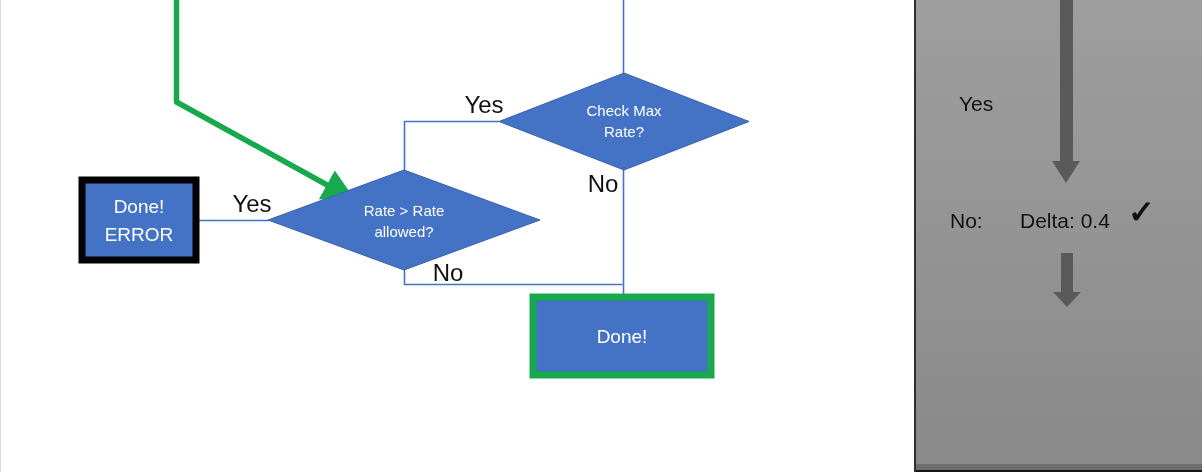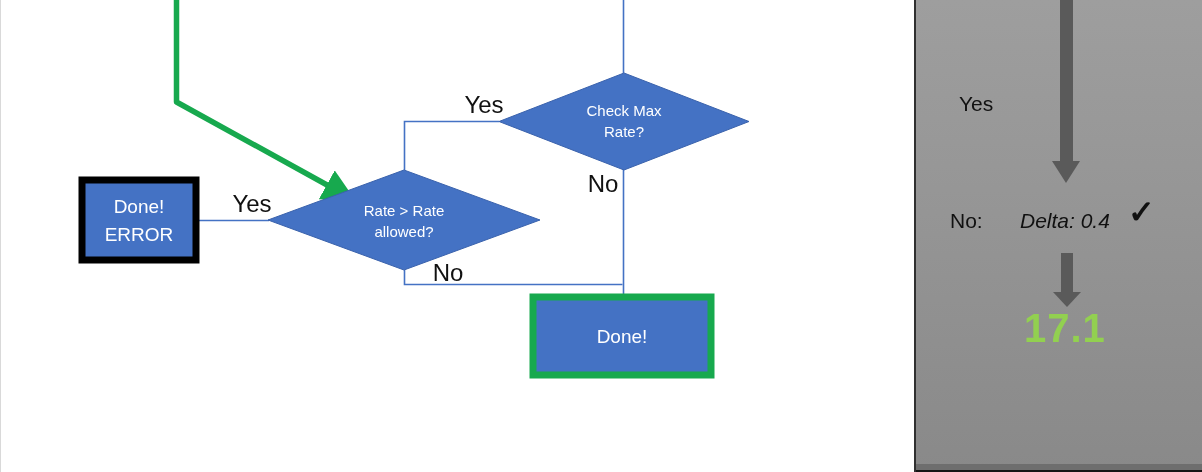--- a/index.html
+++ b/index.html
@@ -79,24 +79,23 @@
   </svg>
 
   <div class="panel">
 
     <div class="arrow-shaft" style="left:144px;top:0;width:13px;height:161px;"></div>
     <div class="arrow-head" style="left:136px;top:161px;"></div>
 
     <div class="p-text" style="left:43px;top:92px;">Yes</div>
 
     <div class="p-text" style="left:34px;top:209px;">No:</div>
-    <div class="p-text" style="left:104px;top:209px;font-style:italic;">Delta: 0.4</div>
+    <div class="p-text" style="left:104px;top:209px;">Delta: 0.4</div>
     <div class="p-check" style="left:212px;top:196px;">✓</div>
 
     <div class="arrow-shaft" style="left:145px;top:253px;width:12px;height:39px;"></div>
     <div class="arrow-head" style="left:137px;top:292px;border-left-width:14px;border-right-width:14px;border-top-width:15px;"></div>
 
-    <div class="p-result" style="left:108px;top:306px;">17.1</div>
 
     <div class="panel-bottom-strip"></div>
   </div>
 
 </div>
 
 </body></html>

